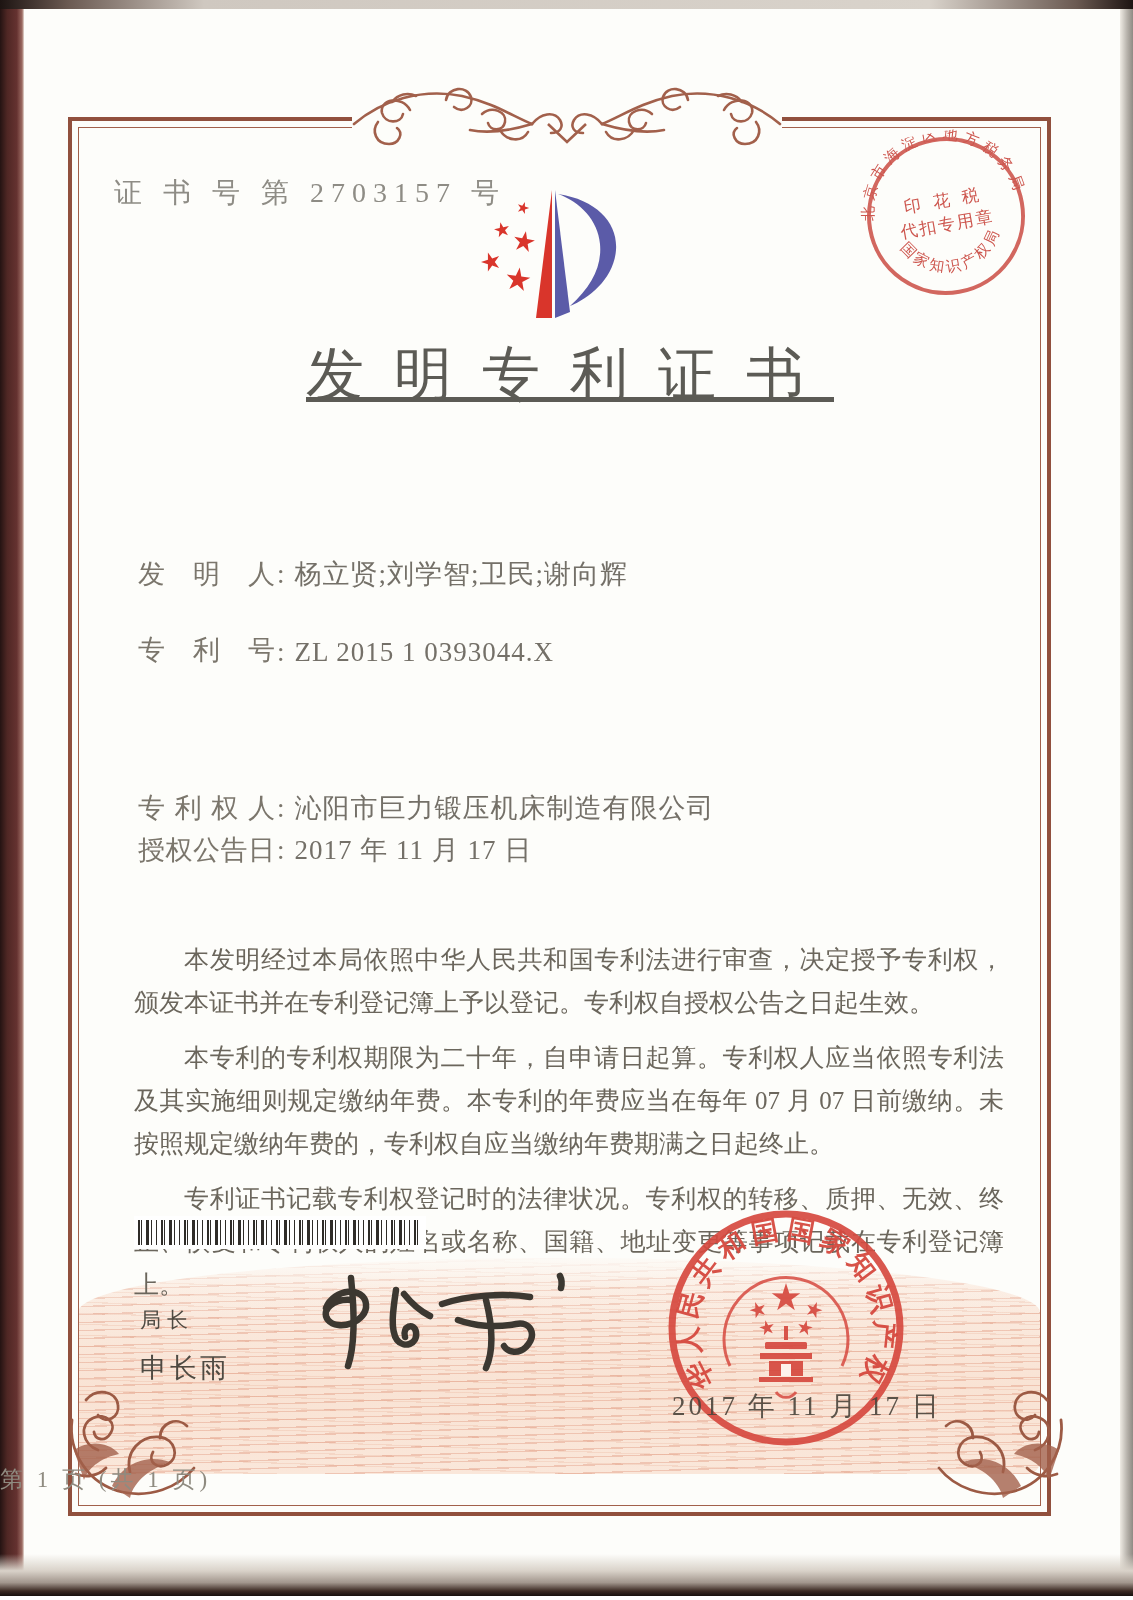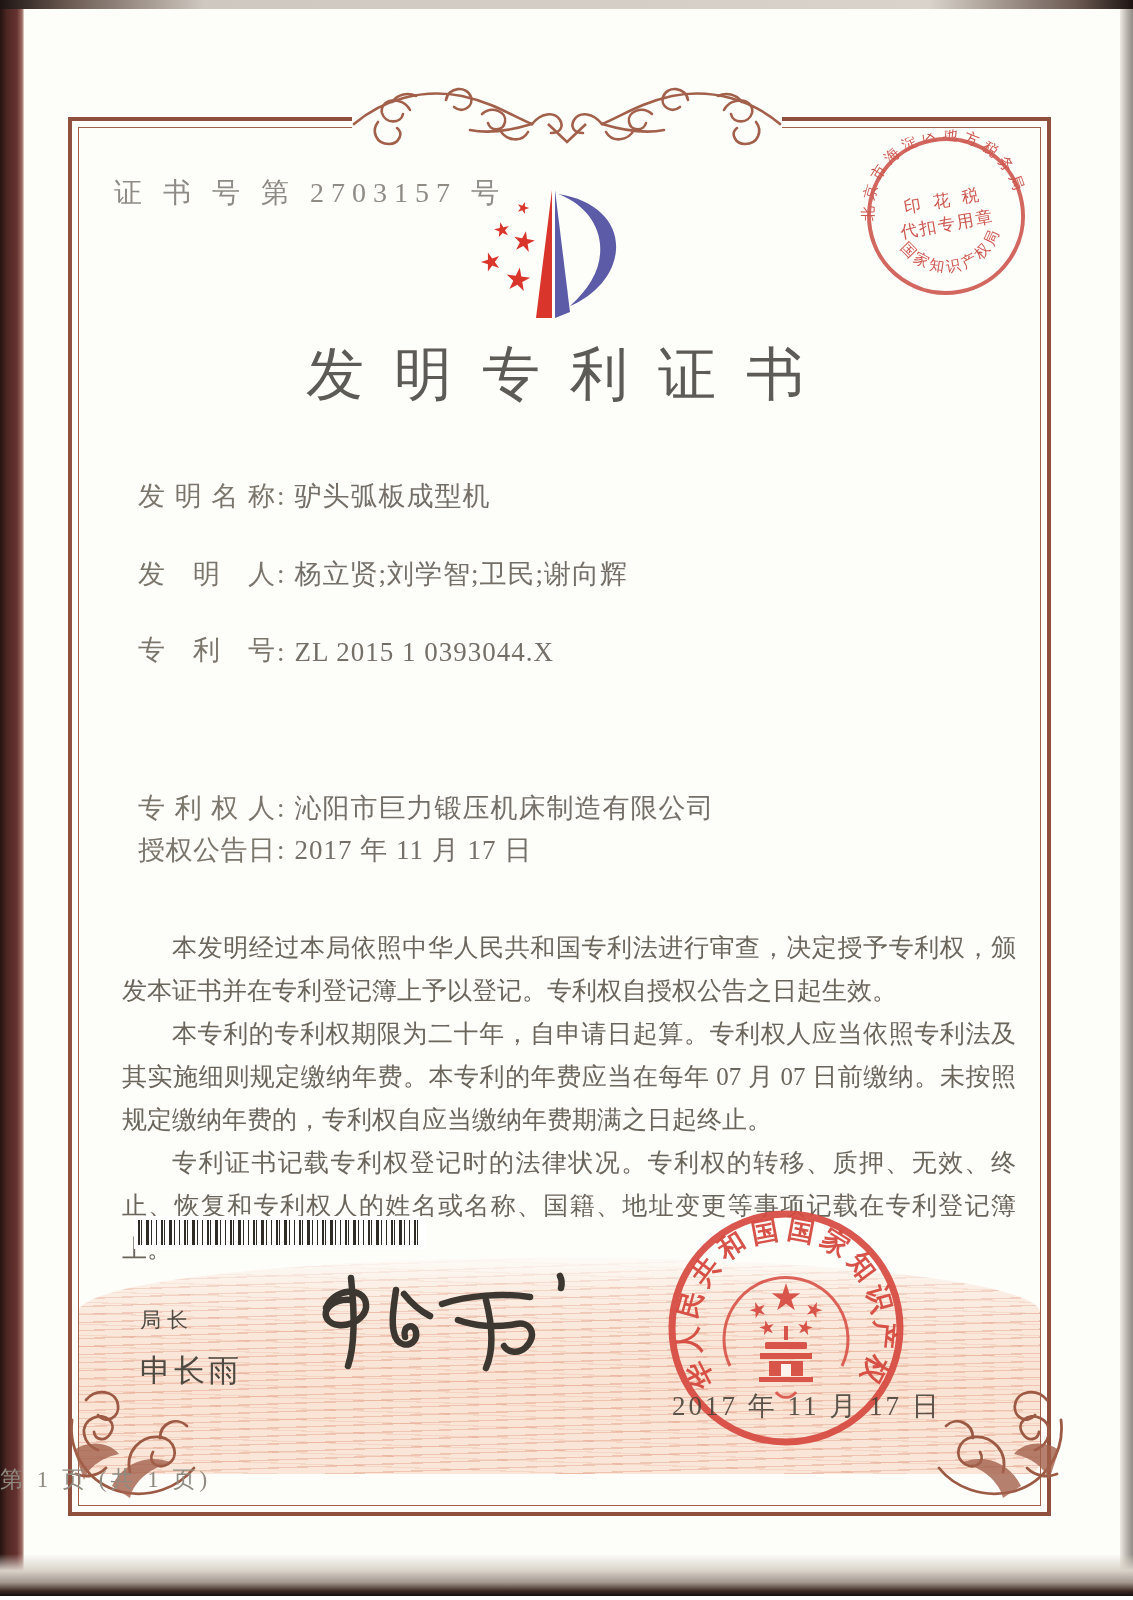--- a/index.html
+++ b/index.html
@@ -31,41 +31,41 @@
     background:#fdfdfa;z-index:3;}
   .flourish-top{position:absolute;left:348px;top:72px;z-index:4;}
   .corner-bl{position:absolute;left:62px;top:1362px;z-index:4;}
   .corner-br{position:absolute;left:921px;top:1362px;z-index:4;transform:scaleX(-1);}
   
   .certno{position:absolute;left:114px;top:174px;z-index:5;font-size:28px;
     letter-spacing:7px;color:#8e8c85;}
   .stamp{position:absolute;left:862px;top:132px;z-index:5;transform:rotate(-10deg);}
   .logo{position:absolute;left:466px;top:186px;z-index:5;}
   .title{position:absolute;left:0;top:336px;width:1110px;z-index:5;text-align:center;
-    font-size:58px;color:#5c5b55;letter-spacing:30px;text-indent:30px;}
+    font-size:58px;color:#5c5b55;letter-spacing:30px;text-indent:30px;text-decoration:underline;}
   
   .field{position:absolute;left:138px;z-index:5;font-size:27px;color:#7b766c;white-space:nowrap;}
   .flabel{display:inline-block;width:137px;text-align:justify;text-align-last:justify;
     vertical-align:bottom;}
   .fcolon{display:inline-block;margin:0 10px 0 2px;}
   .fvalue{color:#747068;letter-spacing:1px;}
   
   .paras{position:absolute;left:122px;top:926px;width:894px;z-index:5;
     font-size:25px;line-height:43px;color:#6b665c;text-align:justify;}
-  .paras p{margin:0;text-indent:2em;}
+  .paras p{margin:12px;text-indent:2em;}
   
   .barcode{position:absolute;left:138px;top:1220px;width:284px;height:25px;z-index:5;
     background:
       repeating-linear-gradient(90deg,#2f2c28 0 2px,#ffffff 2px 3px,#2f2c28 3px 4px,
         #ffffff 4px 8px,#2f2c28 8px 11px,#ffffff 11px 13px,#2f2c28 13px 14px,
         #ffffff 14px 18px,#2f2c28 18px 19px,#ffffff 19px 23px);
     outline:4px solid #ffffff;}
   .signer-title{position:absolute;left:140px;top:1306px;z-index:5;font-size:21px;color:#4e4a42;
     letter-spacing:6px;font-family:"Liberation Sans","DejaVu Sans",sans-serif;}
-  .signer-name{position:absolute;left:140px;top:1350px;z-index:5;font-size:31px;color:#4e4a42;
+  .signer-name{position:absolute;left:140px;top:1350px;z-index:5;font-size:27px;color:#4e4a42;
     letter-spacing:3px;font-family:Liberation Sans, sans-serif;}
   .signature{position:absolute;left:298px;top:1262px;z-index:6;}
   .seal{position:absolute;left:664px;top:1206px;z-index:5;}
   .seal-date{position:absolute;left:672px;top:1388px;z-index:6;font-size:27px;color:#4b453c;
     letter-spacing:3px;opacity:.9;}
   .footer{position:absolute;left:0;top:1464px;width:1110px;z-index:5;
     font-size:23px;color:#8f8b80;letter-spacing:4px;}
   svg{display:block;}
 </style>
 </head>
@@ -153,23 +153,20 @@
     <path d="M92,8 C132,14 152,38 150,64 C148,92 124,112 104,120 C126,100 136,80 134,58 C132,34 114,16 92,8 Z" fill="#5b5ba8"></path>
     <use href="#star" transform="translate(57,22) scale(0.62) rotate(18)" fill="#d9352b"></use>
     <use href="#star" transform="translate(36,44) scale(0.80) rotate(-12)" fill="#d9352b"></use>
     <use href="#star" transform="translate(58,56) scale(1.10) rotate(10)" fill="#d9352b"></use>
     <use href="#star" transform="translate(25,76) scale(1.00) rotate(-18)" fill="#d9352b"></use>
     <use href="#star" transform="translate(52,94) scale(1.25) rotate(8)" fill="#d9352b"></use>
   </svg>
 
   <div class="title">发明专利证书</div>
 
-  <div class="field" style="top:478px">
-    <span class="flabel">发明名称</span><span class="fcolon">:</span><span class="fvalue">驴头弧板成型机</span>
-  </div>
   <div class="field" style="top:556px">
     <span class="flabel">发明人</span><span class="fcolon">:</span><span class="fvalue">杨立贤;刘学智;卫民;谢向辉</span>
   </div>
   <div class="field" style="top:632px">
     <span class="flabel">专利号</span><span class="fcolon">:</span><span class="fvalue">ZL 2015 1 0393044.X</span>
   </div>
   <div class="field" style="top:790px">
     <span class="flabel">专利权人</span><span class="fcolon">:</span><span class="fvalue">沁阳市巨力锻压机床制造有限公司</span>
   </div>
   <div class="field" style="top:832px">

